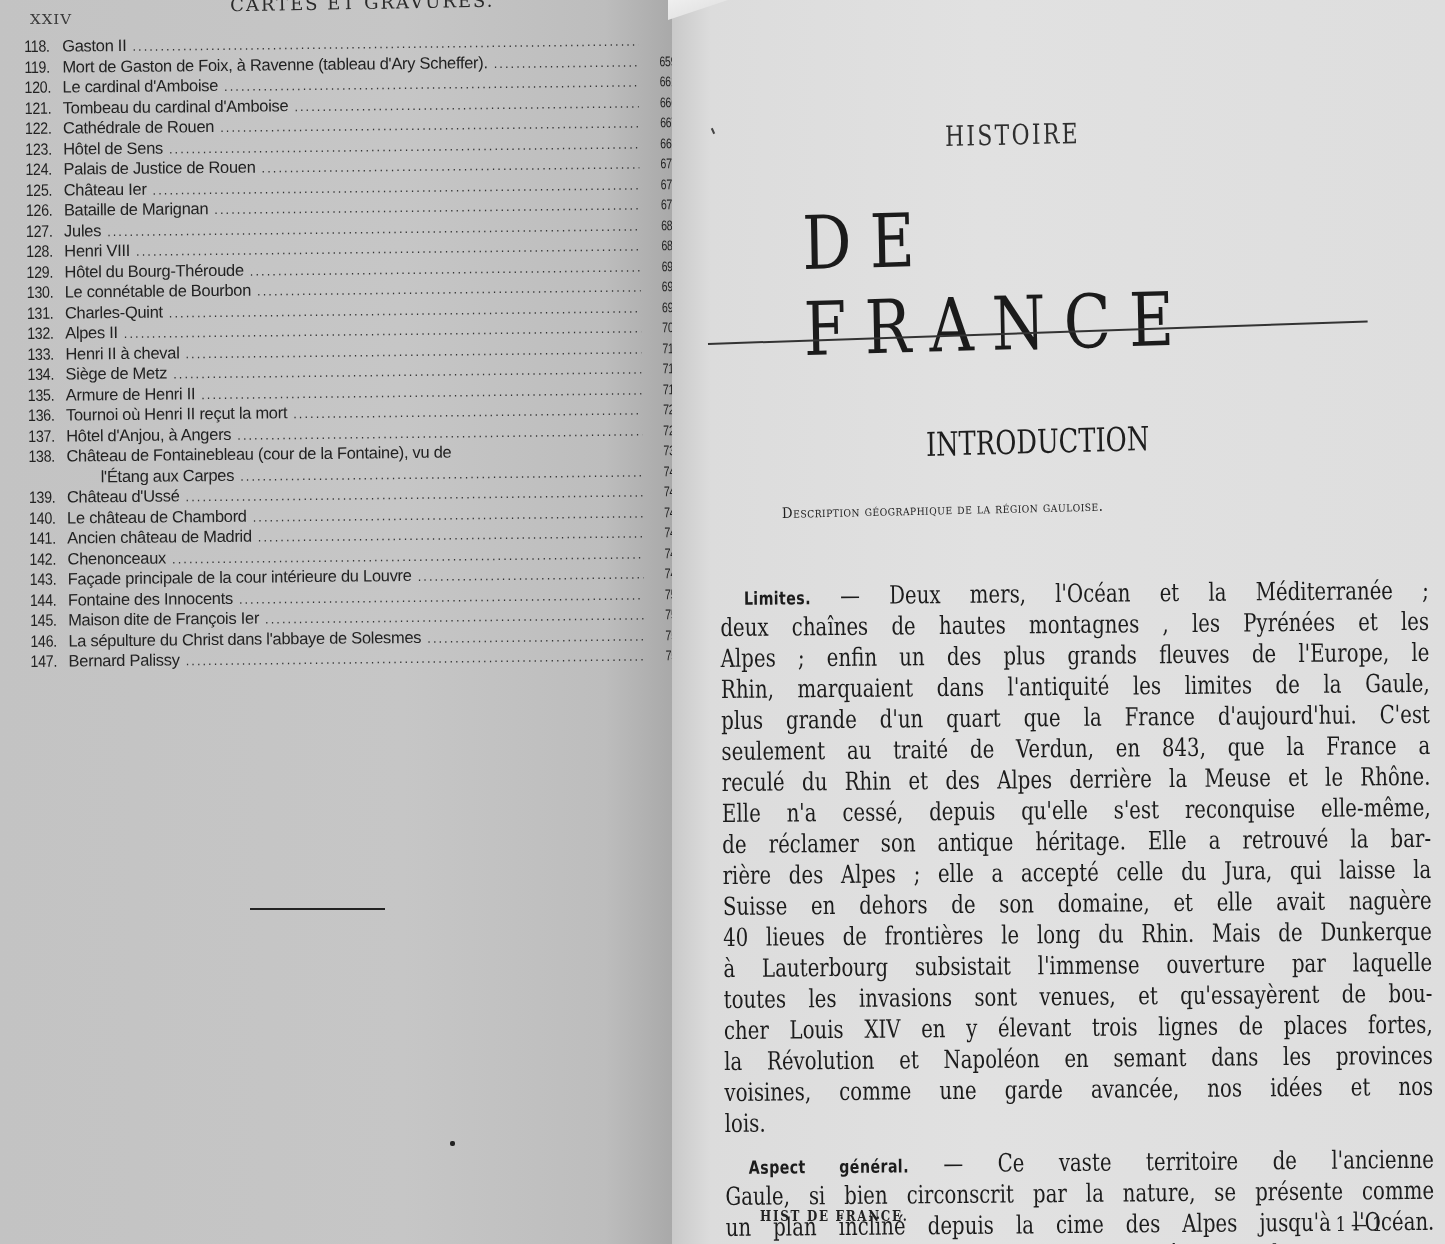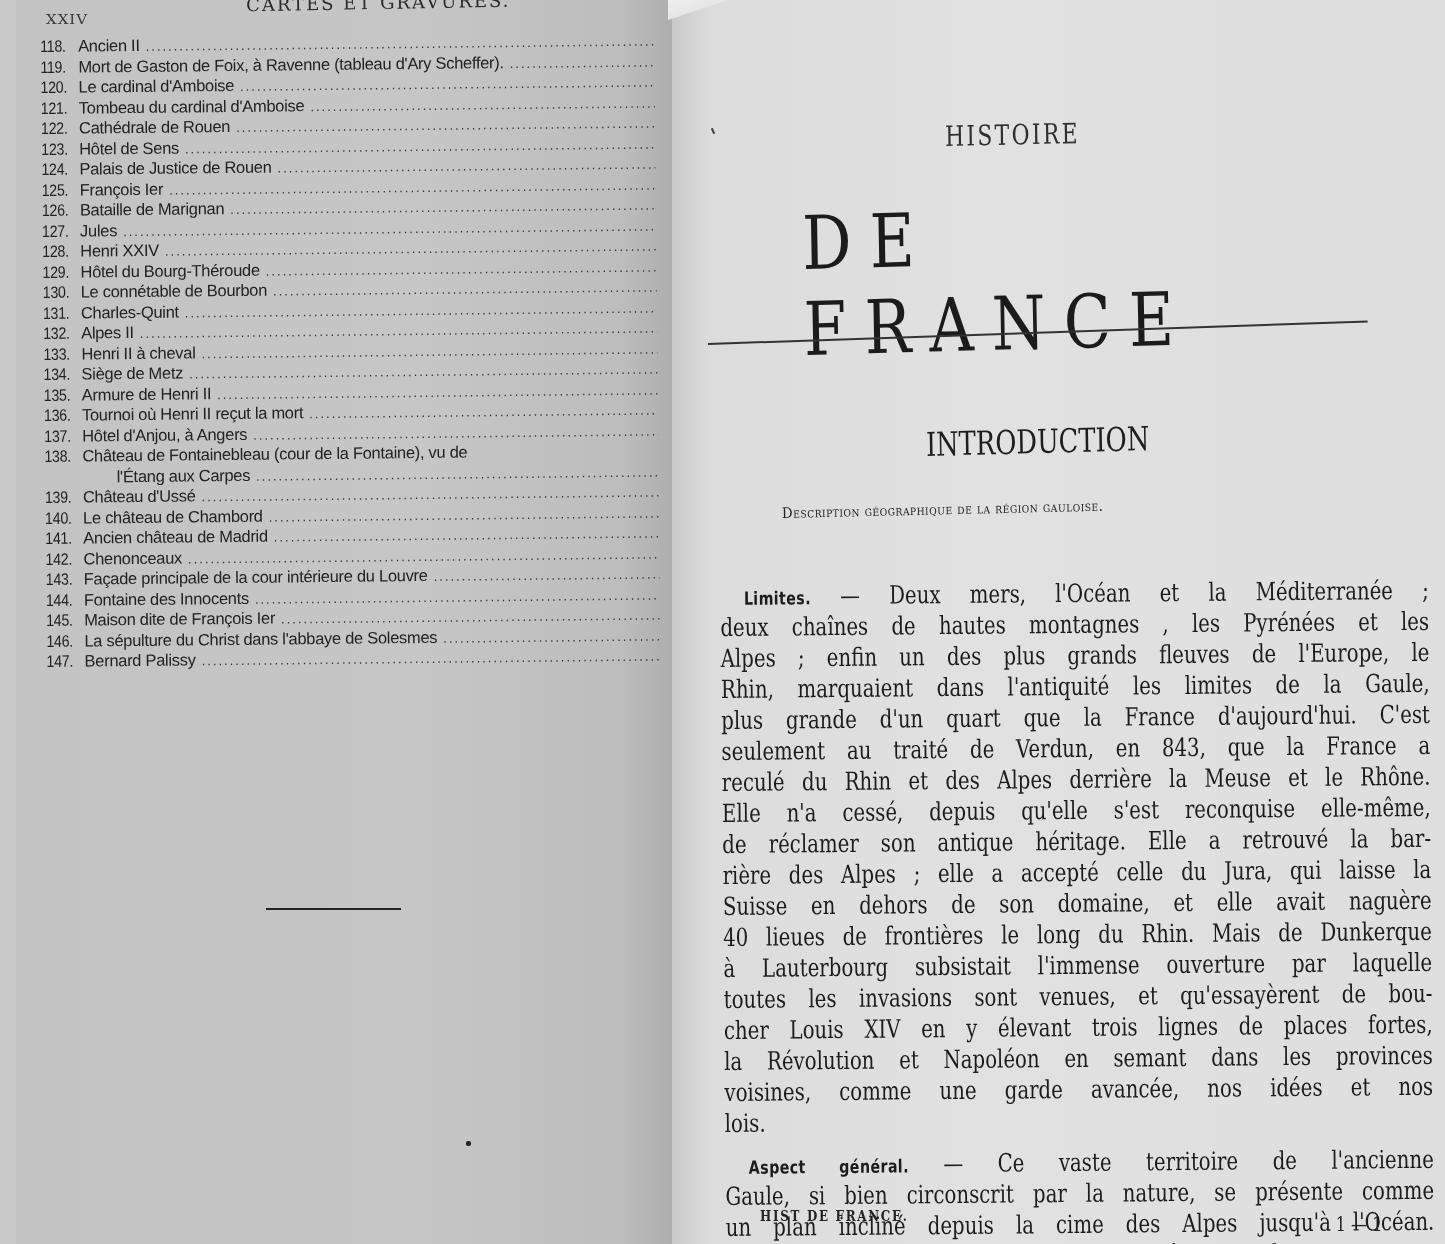--- a/index.html
+++ b/index.html
@@ -3,21 +3,21 @@
 <meta charset="utf-8">
 <style>
   html, body { margin: 0; padding: 0; }
   body {
     width: 1445px; height: 1244px; overflow: hidden; position: relative;
     background: #c9c9c9;
     font-family: "DejaVu Serif", "Liberation Serif", serif;
     color: #1e1e1e;
   }
   .page-left {
-    position: absolute; left: 16px; top: 0; width: 672px; height: 1244px;
+    position: absolute; left: 0; top: 0; width: 672px; height: 1244px;
     background: linear-gradient(90deg, #c3c3c3 0%, #c6c6c6 60%, #bdbdbd 90%, #a9a9a9 100%);
     overflow: hidden;
   }
   .page-right {
     position: absolute; left: 672px; top: 0; width: 773px; height: 1244px;
     background: linear-gradient(90deg, #c9c9c9 0%, #dcdcdc 5%, #e1e1e1 40%, #dedede 100%);
     overflow: hidden;
   }
   .gutter-fold {
     position: absolute; left: 668px; top: 0; width: 60px; height: 20px;
@@ -102,21 +102,21 @@
 </style>
 </head>
 <body>
 
 <div class="page-left">
   <div class="running-head">CARTES ET GRAVURES.</div>
   <div class="folio">XXIV</div>
   <div class="toc" id="toc">
       <div class="toc-row">
         <span class="toc-num">118.</span>
-        <span class="toc-title">Ancien II</span>
+        <span class="toc-title">Gaston II</span>
         <span class="toc-dots"></span>
         <span class="toc-page"></span>
       </div>
       <div class="toc-row">
         <span class="toc-num">119.</span>
         <span class="toc-title">Mort de Gaston de Foix, à Ravenne (tableau d'Ary Scheffer).</span>
         <span class="toc-dots"></span>
         <span class="toc-page">659</span>
       </div>
       <div class="toc-row">
@@ -144,39 +144,39 @@
         <span class="toc-page">669</span>
       </div>
       <div class="toc-row">
         <span class="toc-num">124.</span>
         <span class="toc-title">Palais de Justice de Rouen</span>
         <span class="toc-dots"></span>
         <span class="toc-page">673</span>
       </div>
       <div class="toc-row">
         <span class="toc-num">125.</span>
-        <span class="toc-title">François Ier</span>
+        <span class="toc-title">Château Ier</span>
         <span class="toc-dots"></span>
         <span class="toc-page">675</span>
       </div>
       <div class="toc-row">
         <span class="toc-num">126.</span>
         <span class="toc-title">Bataille de Marignan</span>
         <span class="toc-dots"></span>
         <span class="toc-page">679</span>
       </div>
       <div class="toc-row">
         <span class="toc-num">127.</span>
         <span class="toc-title">Jules</span>
         <span class="toc-dots"></span>
         <span class="toc-page">681</span>
       </div>
       <div class="toc-row">
         <span class="toc-num">128.</span>
-        <span class="toc-title">Henri XXIV</span>
+        <span class="toc-title">Henri VIII</span>
         <span class="toc-dots"></span>
         <span class="toc-page">683</span>
       </div>
       <div class="toc-row">
         <span class="toc-num">129.</span>
         <span class="toc-title">Hôtel du Bourg-Théroude</span>
         <span class="toc-dots"></span>
         <span class="toc-page">691</span>
       </div>
       <div class="toc-row">

